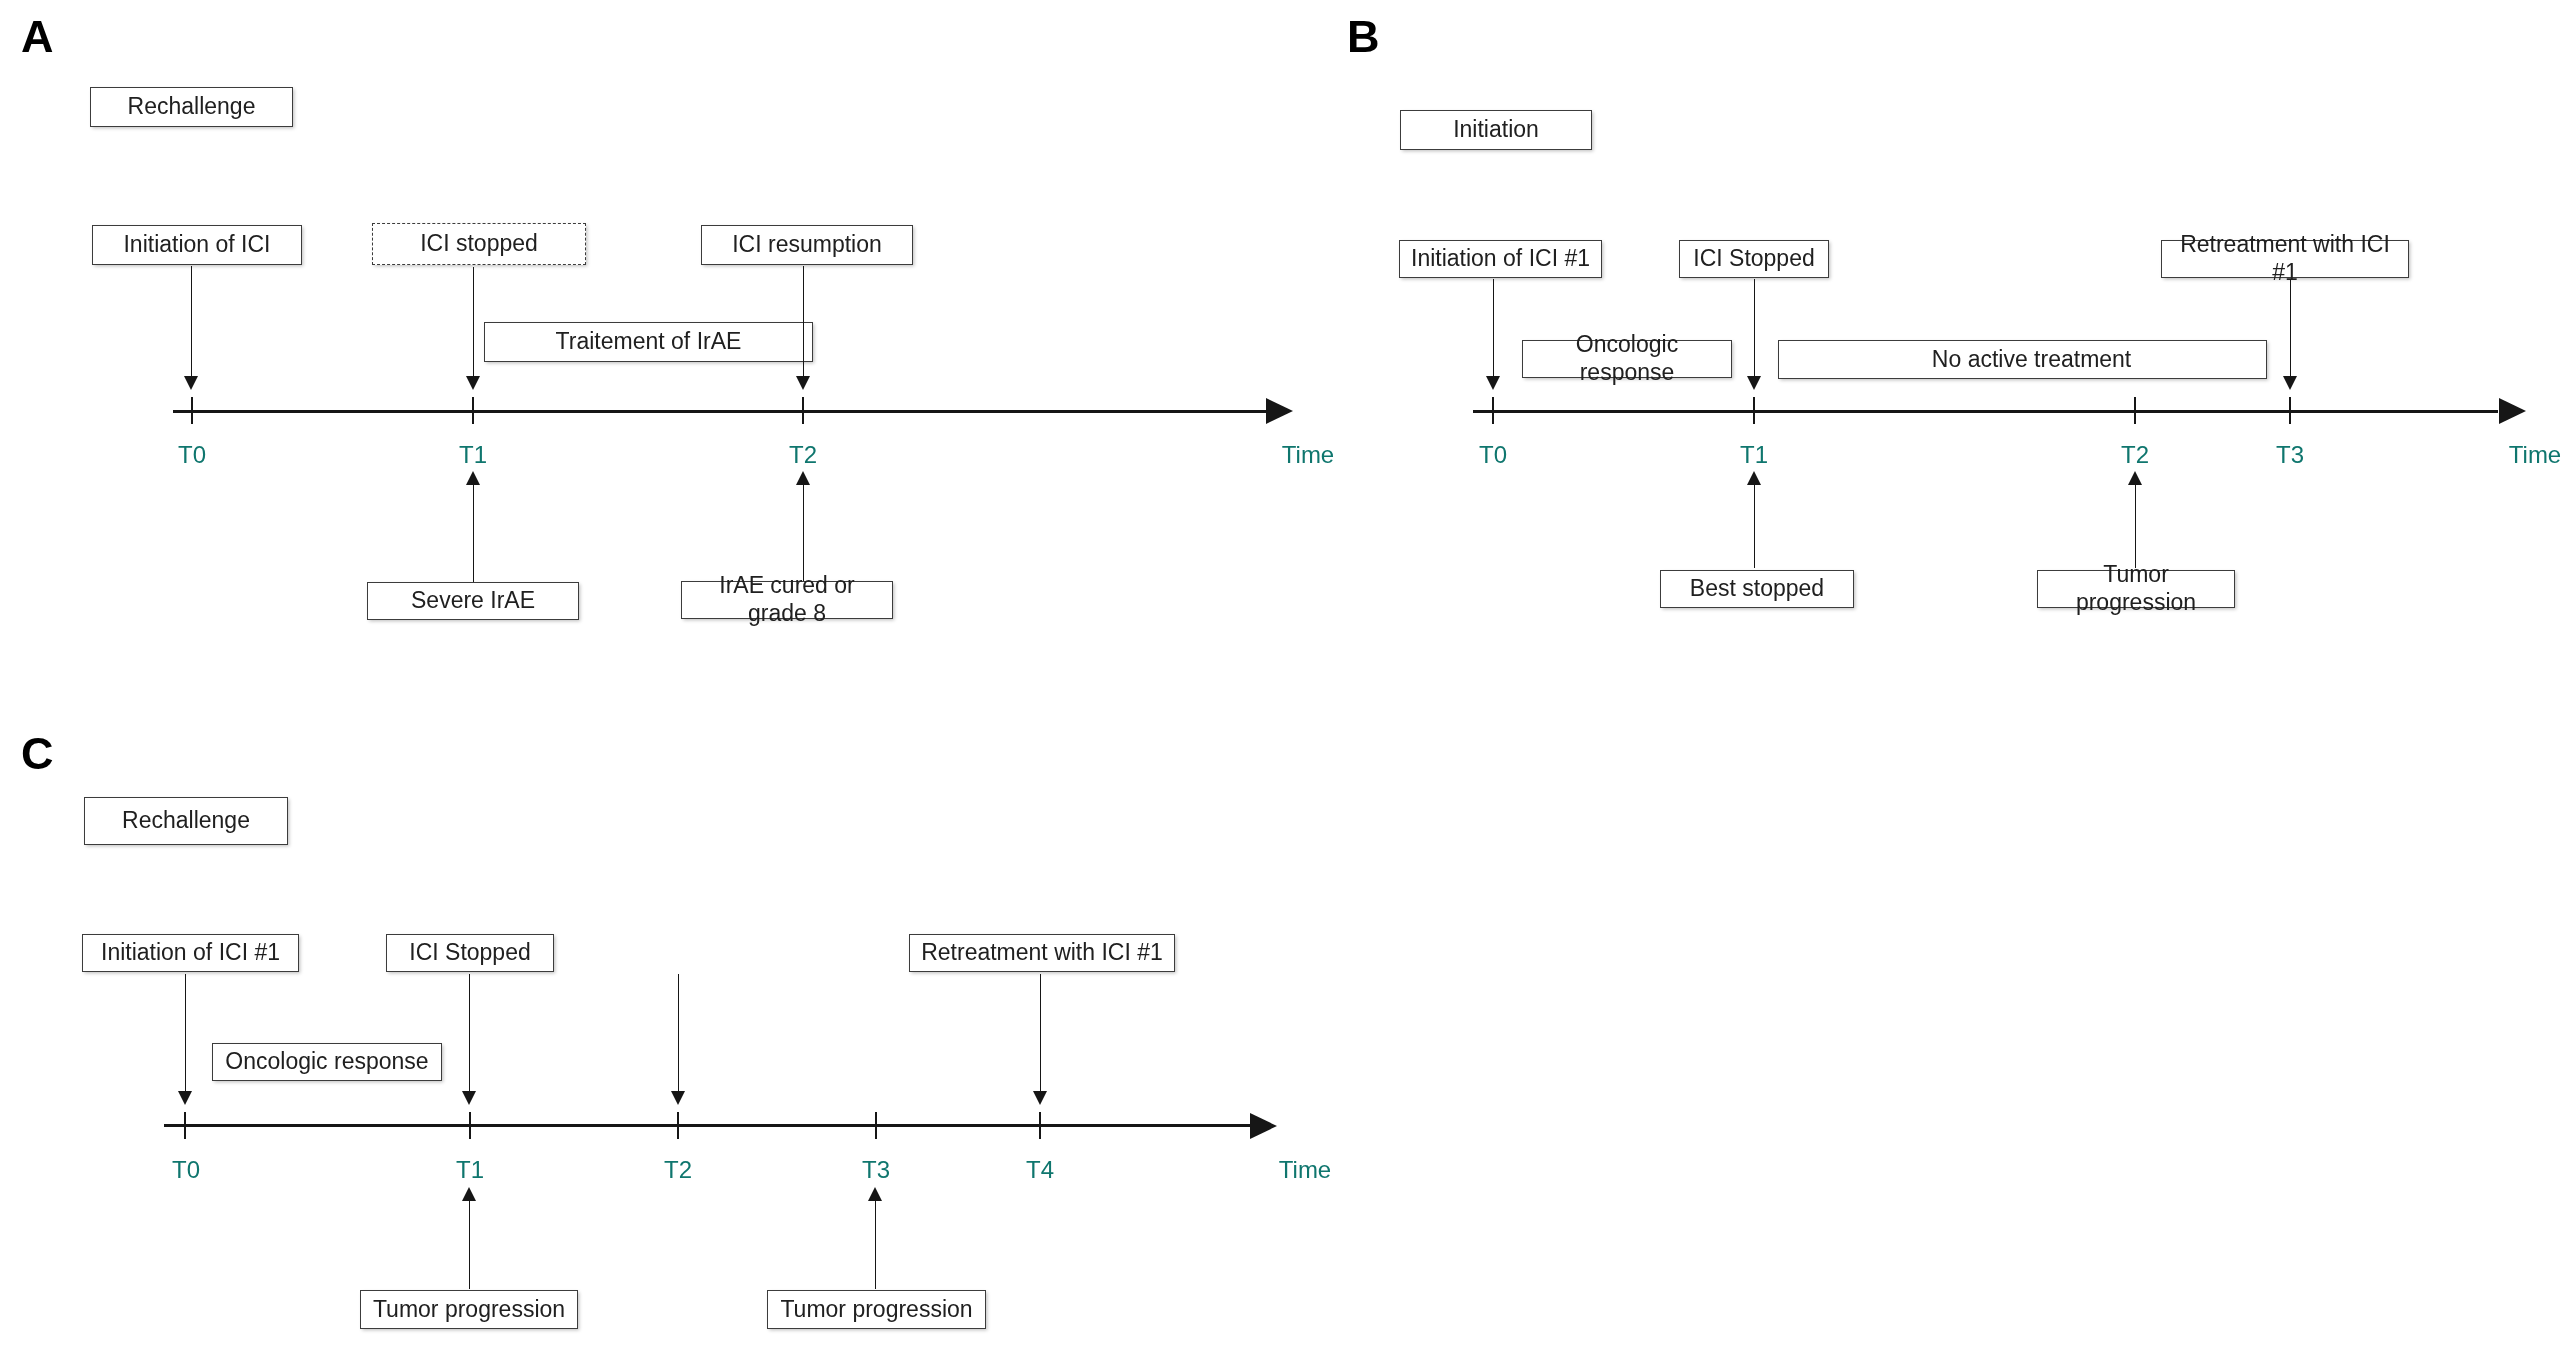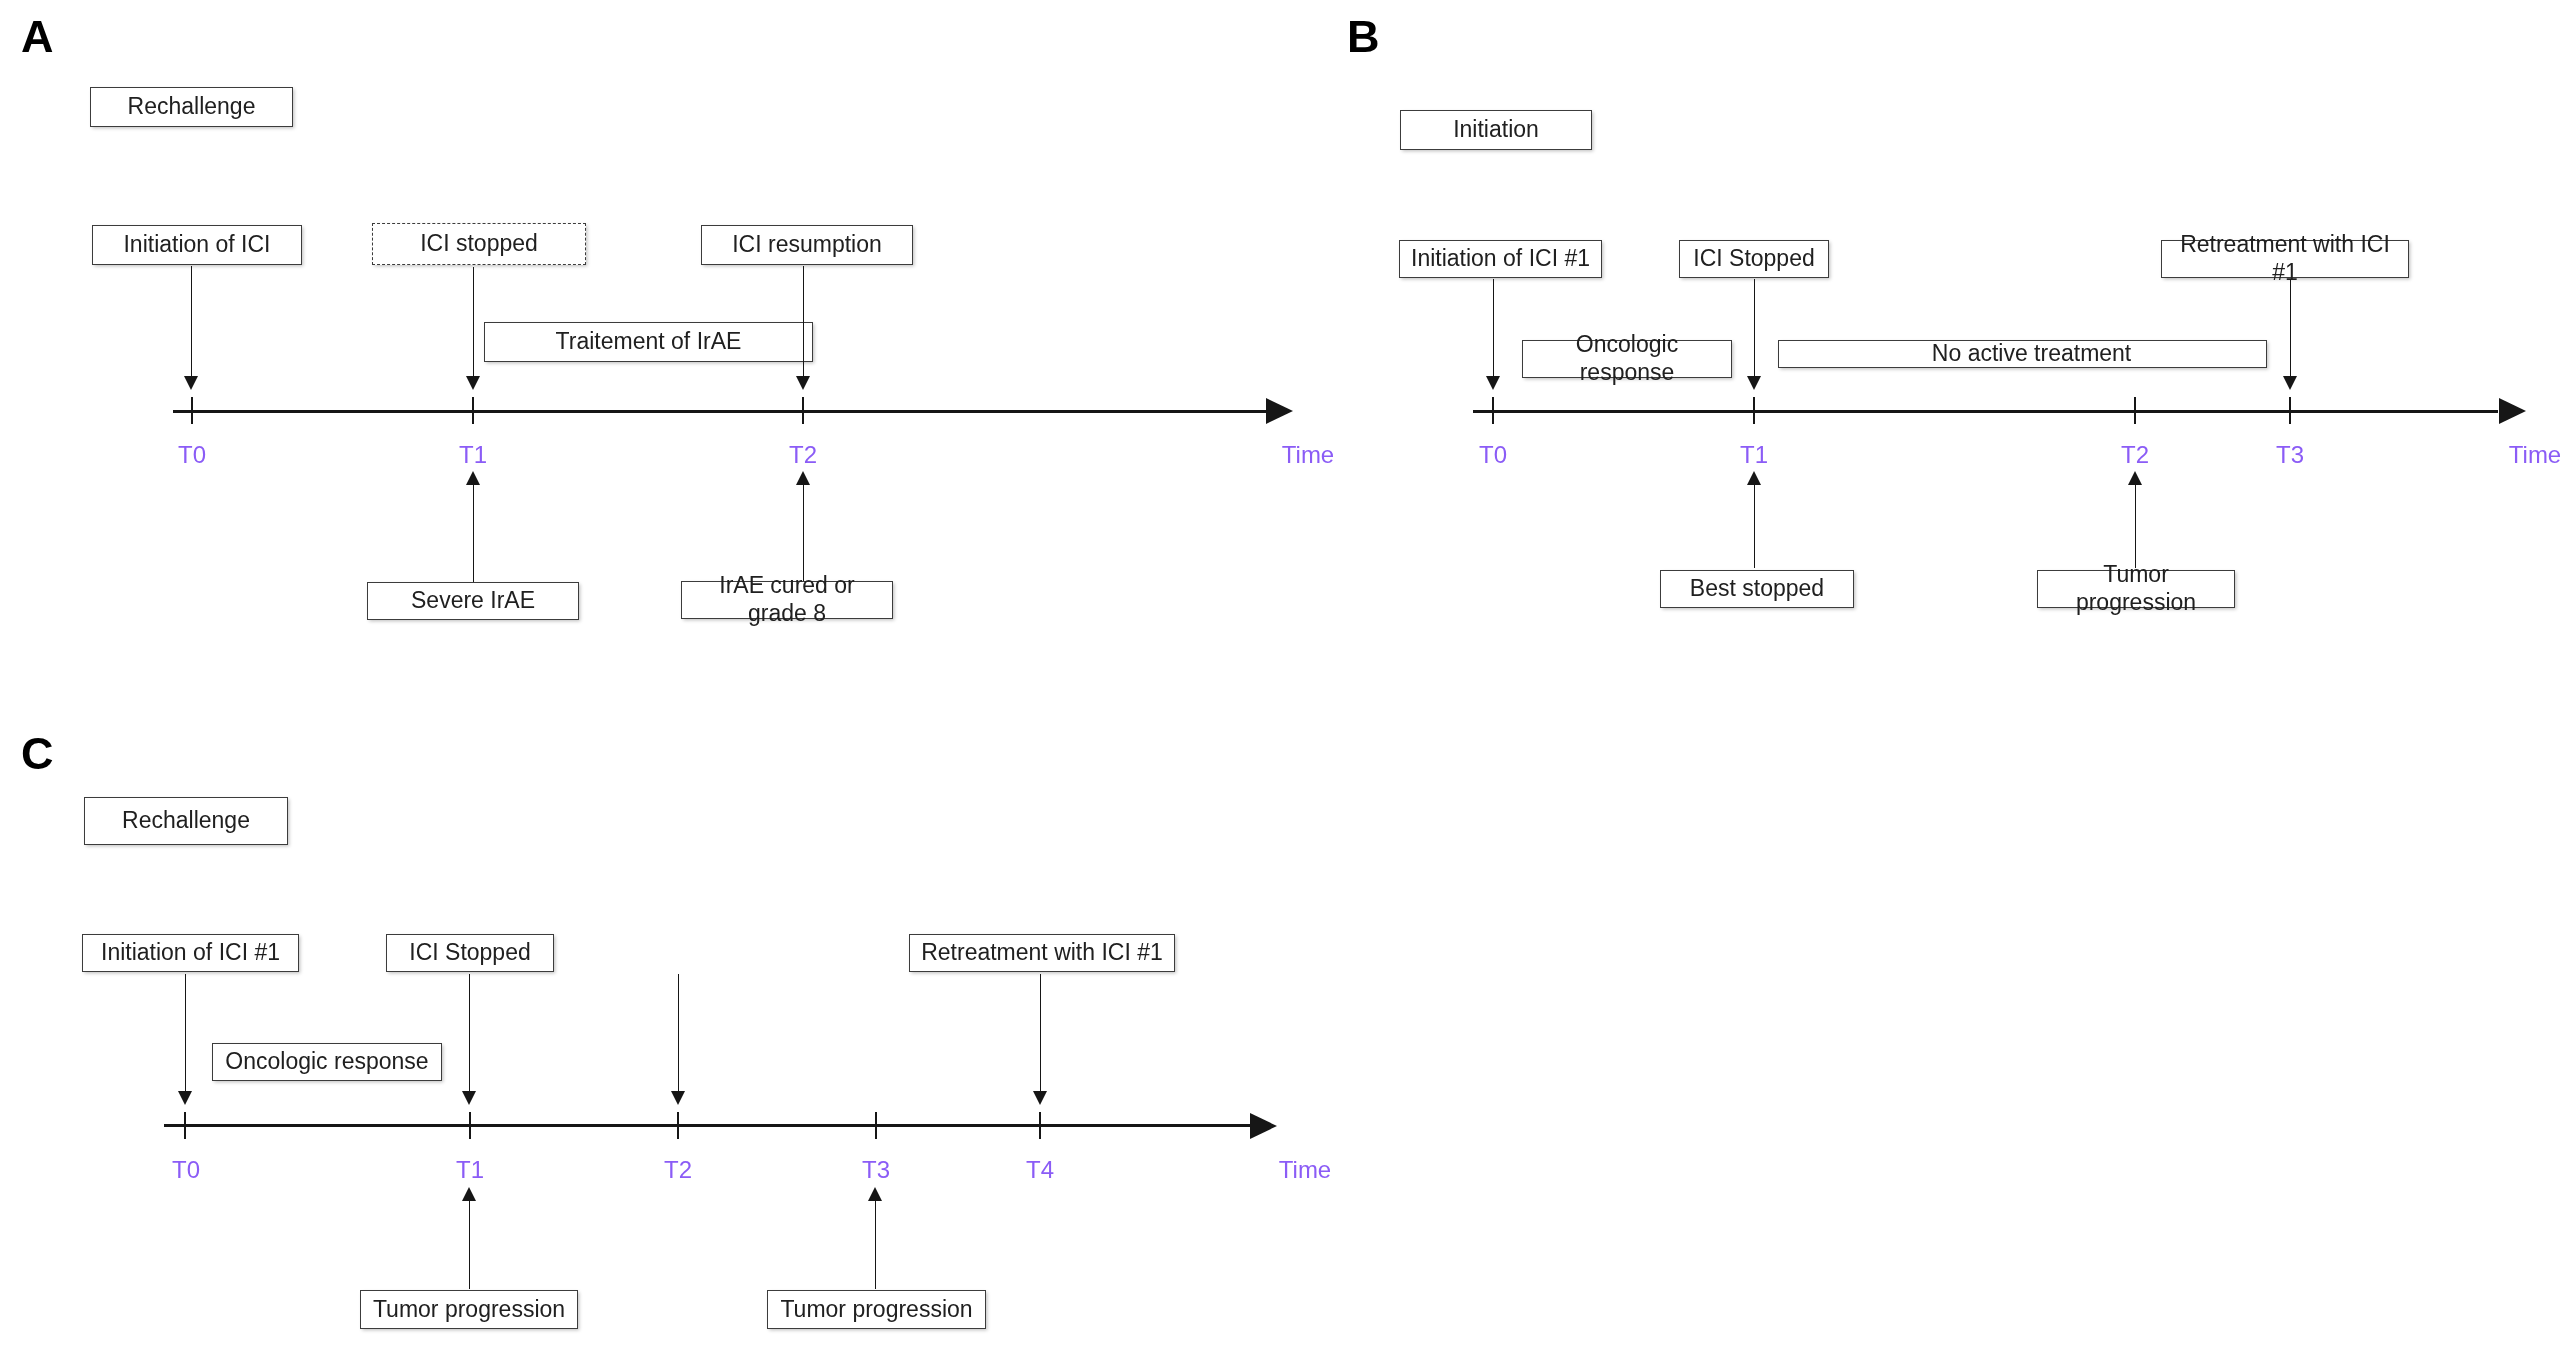--- a/index.html
+++ b/index.html
@@ -9,21 +9,21 @@
   .box { position:absolute; display:flex; align-items:center; justify-content:center;
          text-align:center; background:#ffffff; border:1.8px solid #3c3c3c; color:#202020;
          font-size:23px; line-height:1.2; box-sizing:border-box; padding:1.2px 5.9px;
          box-shadow:1.8px 2.4px 3.5px rgba(0,0,0,0.25); }
   .box.dashed { border-style:dashed; }
   .tline { position:absolute; height:2.9px; background:#161616; }
   .thead { position:absolute; width:0; height:0;
            border-top:13px solid transparent; border-bottom:13px solid transparent;
            border-left:27px solid #161616; }
   .tick  { position:absolute; width:1.8px; height:27px; background:#161616; }
-  .tlabel{ position:absolute; transform:translateX(-50%); font-size:24px; color:#8b5cf6; white-space:nowrap; }
+  .tlabel{ position:absolute; transform:translateX(-50%); font-size:24px; color:#0f766e; white-space:nowrap; }
   .arrow-v { position:absolute; width:15.3px; }
   .arrow-v .shaft { position:absolute; left:6.5px; width:1.8px; background:#161616; }
   .arrow-v.down .shaft { top:0; bottom:13px; }
   .arrow-v.down .head { position:absolute; left:0; bottom:0; width:0; height:0;
            border-left:7.7px solid transparent; border-right:7.7px solid transparent;
            border-top:14px solid #161616; }
   .arrow-v.up .shaft { bottom:0; top:13px; }
   .arrow-v.up .head { position:absolute; left:0; top:0; width:0; height:0;
            border-left:7.7px solid transparent; border-right:7.7px solid transparent;
            border-bottom:14px solid #161616; }
@@ -78,21 +78,21 @@
   <div class="box" style="left:681px; top:581px; width:212px; height:38px;">IrAE cured or grade 8</div>
 
   <div class="plabel" style="left:1347px; top:10.6px;">B</div>
 
   <div class="box" style="left:1400px; top:110px; width:192px; height:40px;">Initiation</div>
 
   <div class="box" style="left:1399px; top:240px; width:203px; height:38px;">Initiation of ICI #1</div>
   <div class="box" style="left:1679px; top:240px; width:150px; height:38px;">ICI Stopped</div>
   <div class="box" style="left:2161px; top:240px; width:248px; height:38px;">Retreatment with ICI #1</div>
   <div class="box" style="left:1522px; top:340px; width:210px; height:38px;">Oncologic response</div>
-  <div class="box" style="left:1778px; top:340px; width:489px; height:28px;padding-left:24px;">No active treatment</div>
+  <div class="box" style="left:1778px; top:340px; width:489px; height:39px;padding-left:24px;">No active treatment</div>
 
   <div class="arrow-v down" style="left:1486px; top:279px; height:111px;">
       <div class="shaft"></div>
       <div class="head"></div>
     </div>
   <div class="arrow-v down" style="left:1747px; top:279px; height:111px;">
       <div class="shaft"></div>
       <div class="head"></div>
     </div>
   <div class="arrow-v down" style="left:2283px; top:279px; height:111px;">

